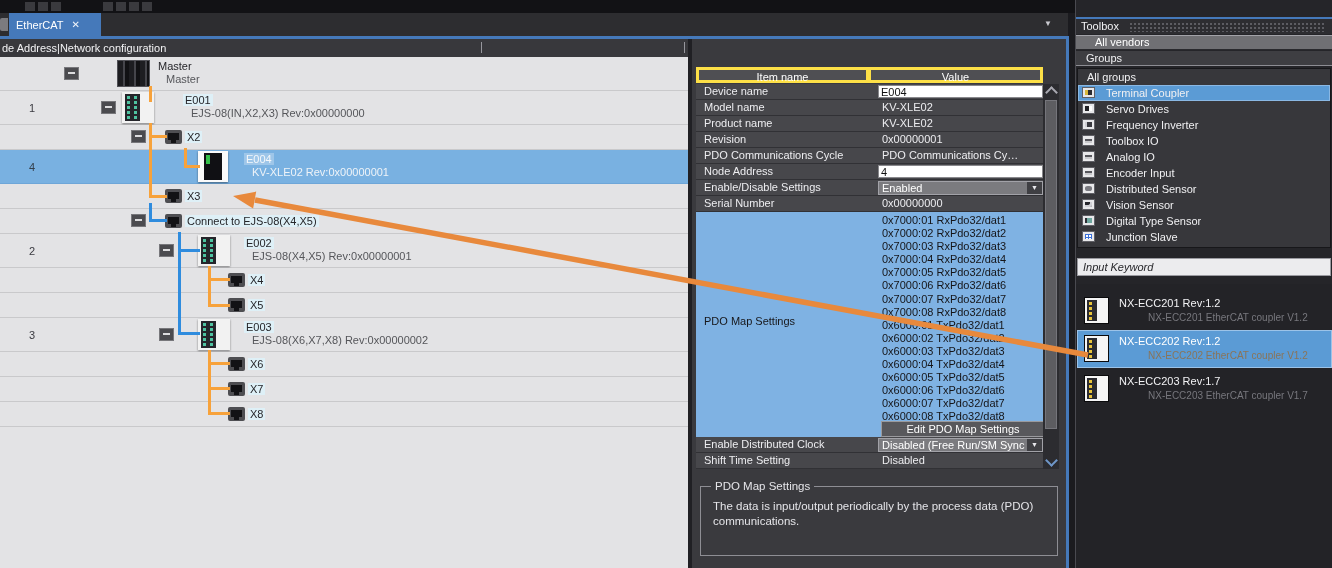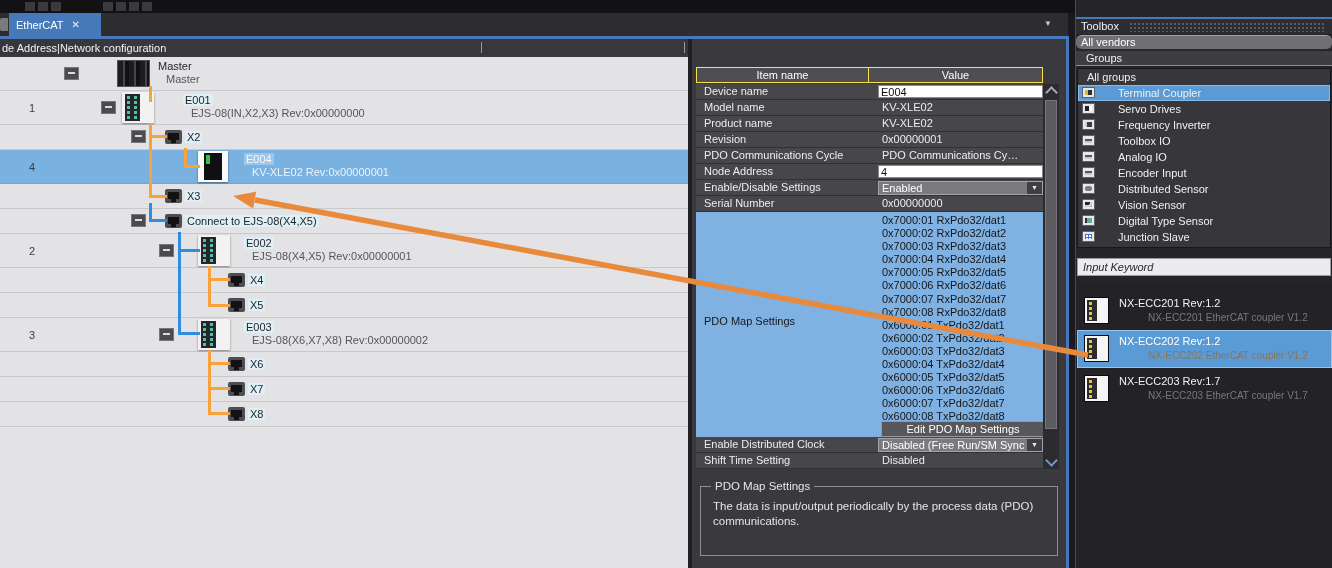--- a/index.html
+++ b/index.html
@@ -48,21 +48,21 @@
   .port-icon{position:absolute;top:50%;margin-top:-7px;width:17px;height:14px;background:#4e4e52;border-radius:2px;}
   .port-icon::before{content:"";position:absolute;left:3px;right:3px;top:3px;bottom:4px;background:#121215;}
   .port-icon::after{content:"";position:absolute;left:6px;right:6px;bottom:1px;height:3px;background:#121215;}
   
   .cl{position:absolute;z-index:5;}
   .orange{background:#f7a23b;} .bluec{background:#2f8cde;}
   
   .divider{left:688px;top:39px;width:4px;height:529px;background:#202024;}
   .props{left:692px;top:39px;width:374px;height:529px;background:#3a3a3e;overflow:hidden;}
   .props-blue-edge{left:1066px;top:36px;width:3px;height:532px;background:#4579ba;}
-  .pth{position:absolute;top:28px;height:16px;background:#4f4f53;border:1px solid #fde047;box-sizing:border-box;color:#fff;text-align:center;line-height:14px;}
+  .pth{position:absolute;top:28px;height:16px;background:#4f4f53;border:3px solid #fde047;box-sizing:border-box;color:#fff;text-align:center;line-height:14px;}
   .prow{position:absolute;left:4px;width:347px;height:16px;background:#47474b;border-bottom:1px solid #313135;box-sizing:border-box;line-height:15px;}
   .plabel{position:absolute;left:8px;top:0;white-space:nowrap;color:#ededf0;}
   .pvalue{position:absolute;left:186px;top:0;white-space:nowrap;color:#ededf0;}
   .pinput{position:absolute;left:182px;top:1px;width:165px;height:13px;background:#fff;border:1px solid #88888c;color:#111;font-family:"Liberation Sans",sans-serif;font-size:11px;padding:0 2px;box-sizing:border-box;}
   .pdrop{position:absolute;left:182px;top:1px;width:165px;height:14px;background:#7b7b7f;border:1px solid #a2a2a8;box-sizing:border-box;color:#fff;line-height:12px;padding-left:3px;overflow:hidden;white-space:nowrap;}
   .pdrop .dcaret{position:absolute;right:0;top:0;width:15px;height:12px;background:#3f3f43;color:#e8e8ec;font-size:7px;text-align:center;line-height:12px;}
   .pdo-area{position:absolute;left:4px;top:173px;width:347px;height:225px;background:#7fb2e3;color:#17171a;}
   .pdo-label{position:absolute;left:8px;top:103px;color:#17171a;}
   .pdo-lines{position:absolute;left:186px;top:2px;white-space:pre-line;line-height:13.1px;color:#151518;}
   .edit-btn{position:absolute;left:185px;top:209px;width:164px;height:16px;background:#58585c;border:1px solid #9a9a9e;box-sizing:border-box;color:#fff;text-align:center;line-height:14px;}
@@ -72,24 +72,24 @@
   .chev-up{top:4px;border-left:2px solid #a8a8b0;border-top:2px solid #a8a8b0;transform:rotate(45deg);}
   .chev-dn{bottom:4px;border-right:2px solid #6f97c9;border-bottom:2px solid #6f97c9;transform:rotate(45deg);}
   .descbox{position:absolute;left:8px;top:447px;width:358px;height:70px;border:1px solid #8e8e94;box-sizing:border-box;}
   .desclegend{position:absolute;left:10px;top:-7px;background:#3a3a3e;padding:0 4px;color:#e4e4e8;font-size:11.5px;}
   .desctext{position:absolute;left:12px;top:12px;width:336px;color:#e4e4e8;font-size:11.5px;line-height:15px;}
   
   .toolbox{left:1075px;top:0;width:257px;height:568px;background:#252529;border-left:1px solid #4a4a50;box-sizing:border-box;}
   .tb-blueline{left:0;top:17px;width:257px;height:2px;background:#4579ba;}
   .tb-title{left:0;top:19px;width:257px;height:15px;background:#2d2d31;color:#f2f2f4;line-height:15px;padding-left:5px;box-sizing:border-box;}
   .tb-dots{left:53px;top:22px;width:196px;height:10px;background-image:radial-gradient(circle,#5c5c62 1px,transparent 1.2px);background-size:4px 4px;}
-  .tb-vendors{left:0;top:35px;width:256px;height:15px;background:#707074;border-top:1px solid #a2a2a8;border-bottom:1px solid #2a2a2e;box-sizing:border-box;color:#fff;line-height:13px;padding-left:5px;border-radius:6px;}
+  .tb-vendors{left:0;top:35px;width:256px;height:15px;background:#707074;border-top:1px solid #a2a2a8;border-bottom:1px solid #2a2a2e;box-sizing:border-box;color:#fff;line-height:13px;padding-left:19px;}
   .tb-groups-hdr{left:0;top:51px;width:256px;height:15px;background:#3e3e42;border-bottom:1px solid #8d8d93;box-sizing:border-box;color:#f2f2f4;line-height:14px;padding-left:10px;}
   .tb-list{left:1px;top:68px;width:254px;height:180px;background:#37373b;border:1px solid #17171a;box-sizing:border-box;}
-  .tb-item{position:relative;height:16px;line-height:16px;color:#f0f0f2;padding-left:40px;white-space:nowrap;}
+  .tb-item{position:relative;height:16px;line-height:16px;color:#f0f0f2;padding-left:28px;white-space:nowrap;}
   .tb-item.first{padding-left:9px;}
   .tb-item.selg{background:#5b9bd5;outline:1px solid #8ab8e4;outline-offset:-1px;}
   .g-icon{position:absolute;left:4px;top:2px;width:13px;height:11px;background:#e8e8ea;border:1px solid #606066;box-sizing:border-box;}
   .g-icon::after{content:"";position:absolute;left:2px;top:2px;right:2px;bottom:2px;}
   .gi-coupler::after{background:#2b2b30;border-left:3px solid #d8b83c;}
   .gi-servo::after{background:#fff;border-left:4px solid #202024;}
   .gi-inverter::after{background:#3a3a40;box-shadow:inset 2px 0 0 #cfcfd4;}
   .gi-flat::after{background:#c9c9cc;border-top:2px solid #55555b;top:3px;}
   .gi-meas::after{background:#7a7a80;border-radius:40%;}
   .gi-vision::after{background:#26262c;border-radius:0 0 40% 0;box-shadow:inset -2px -2px 0 #cfcfd4;}

